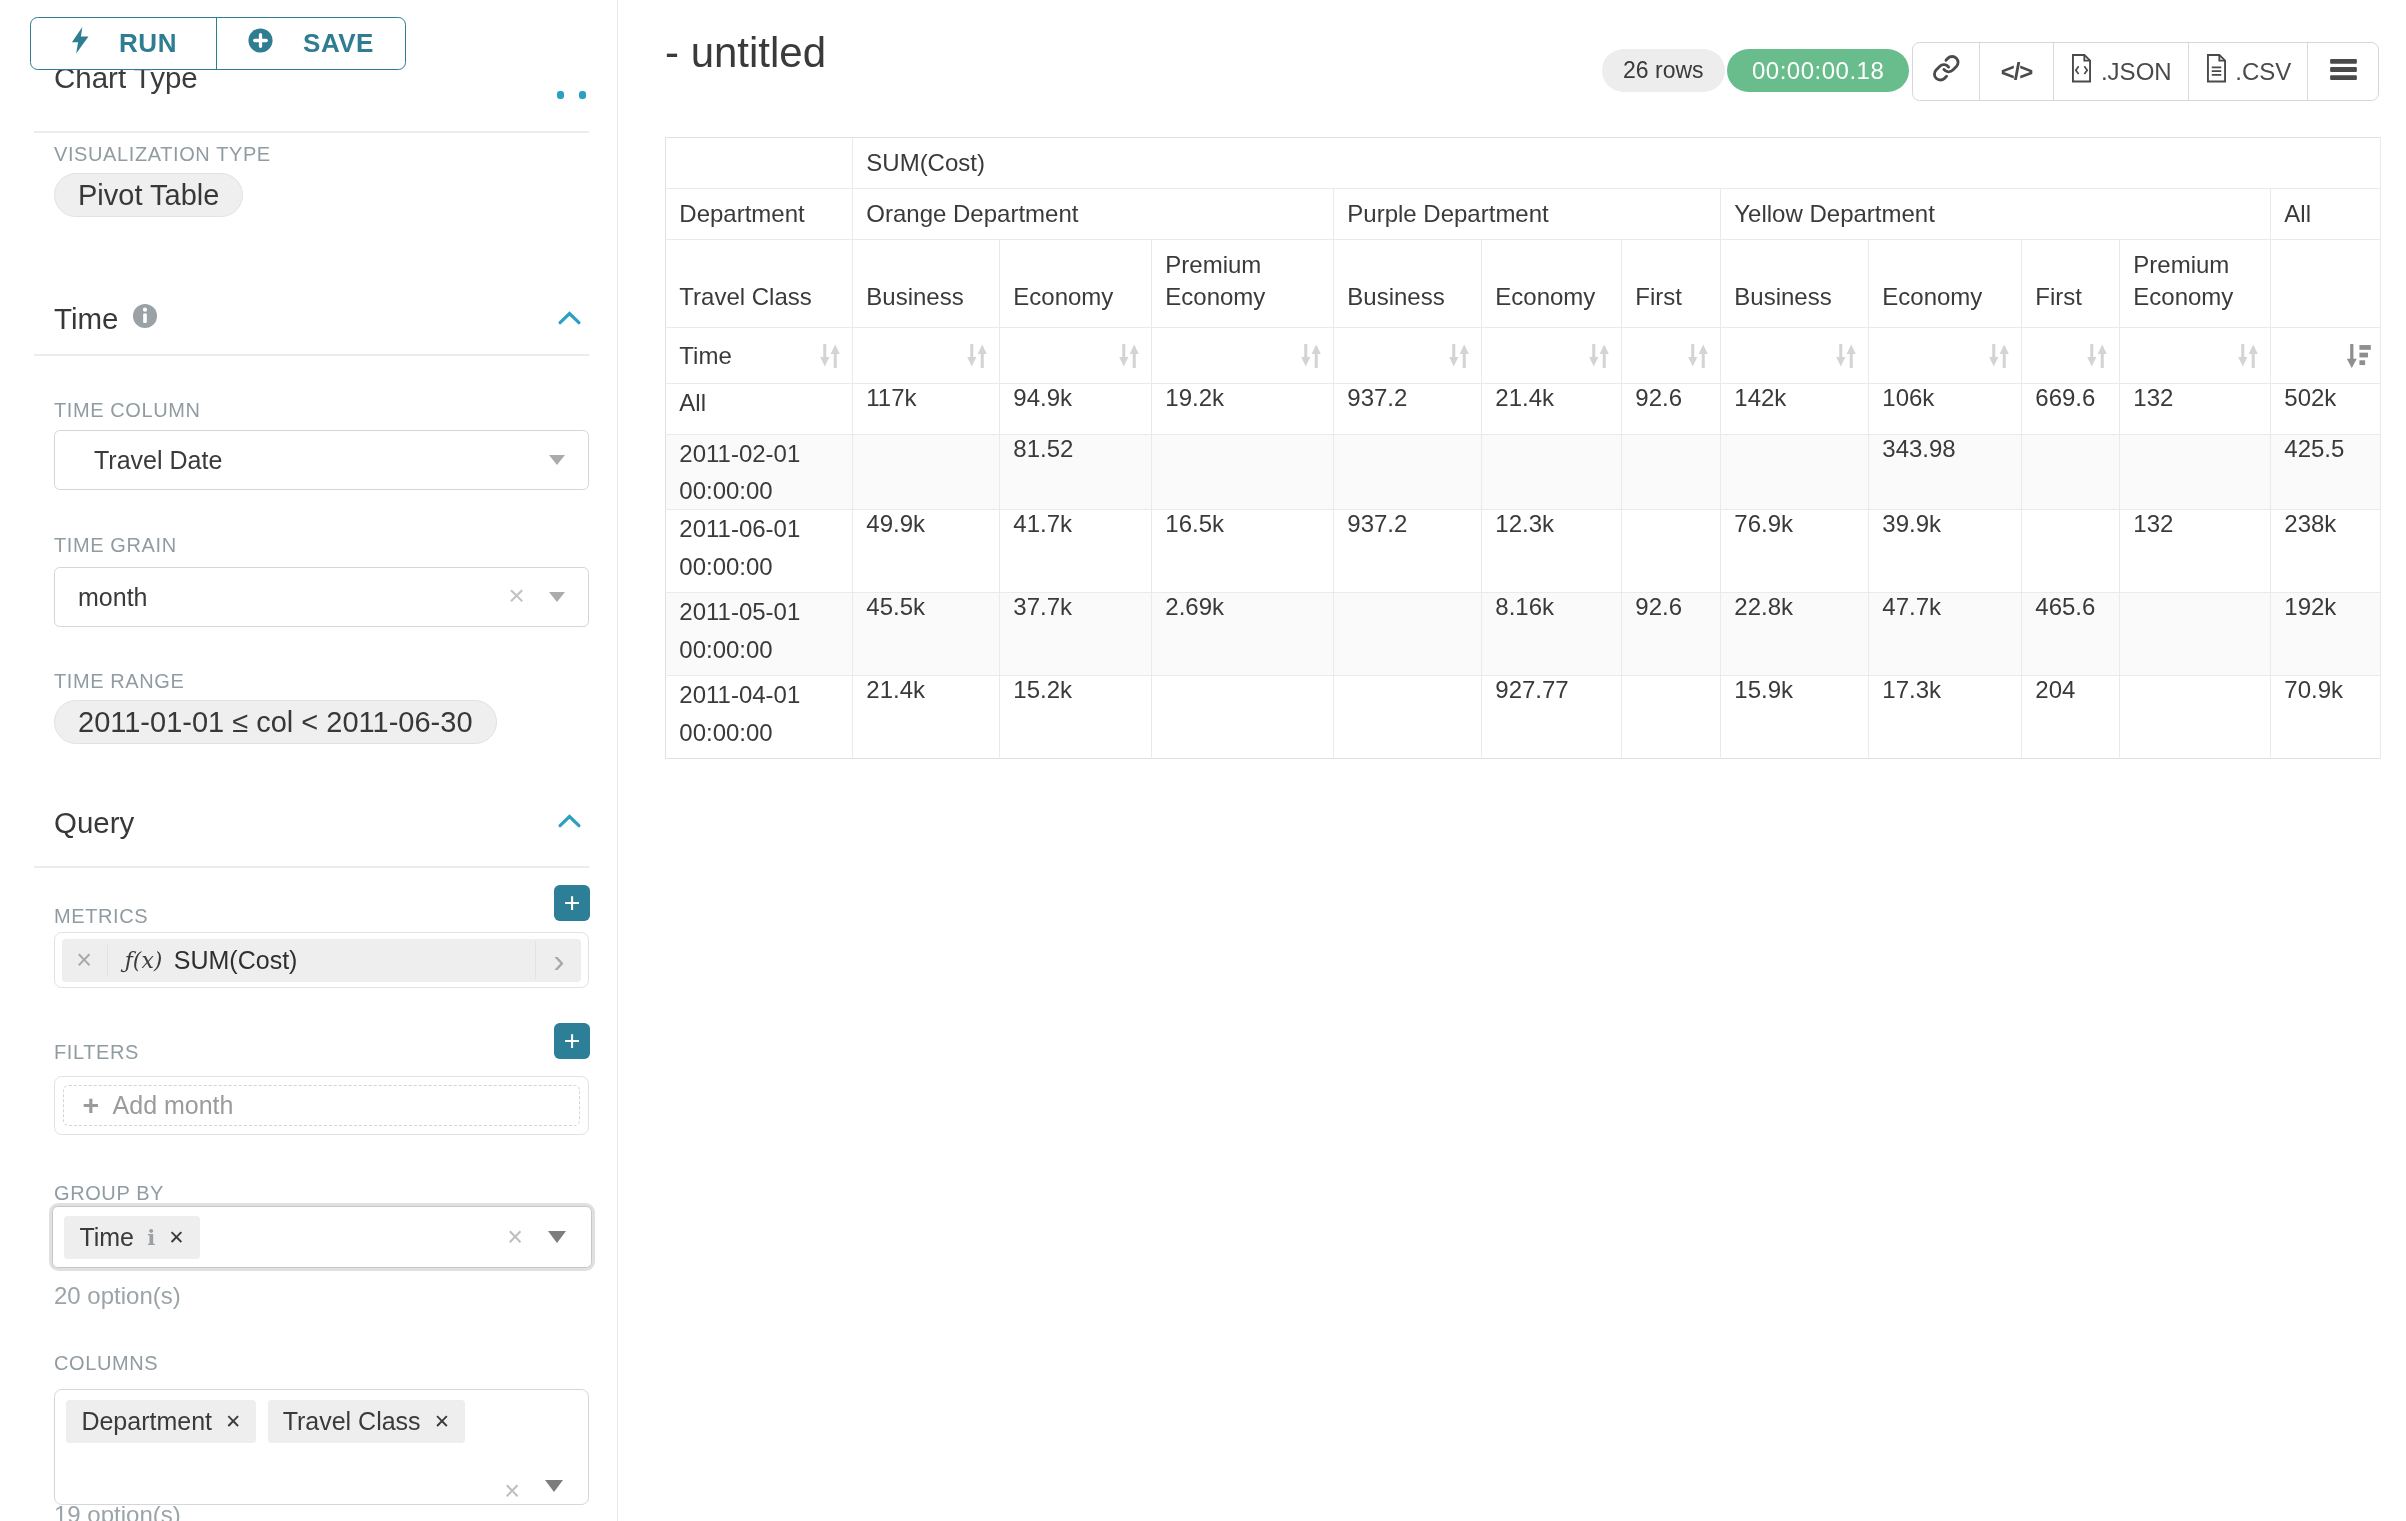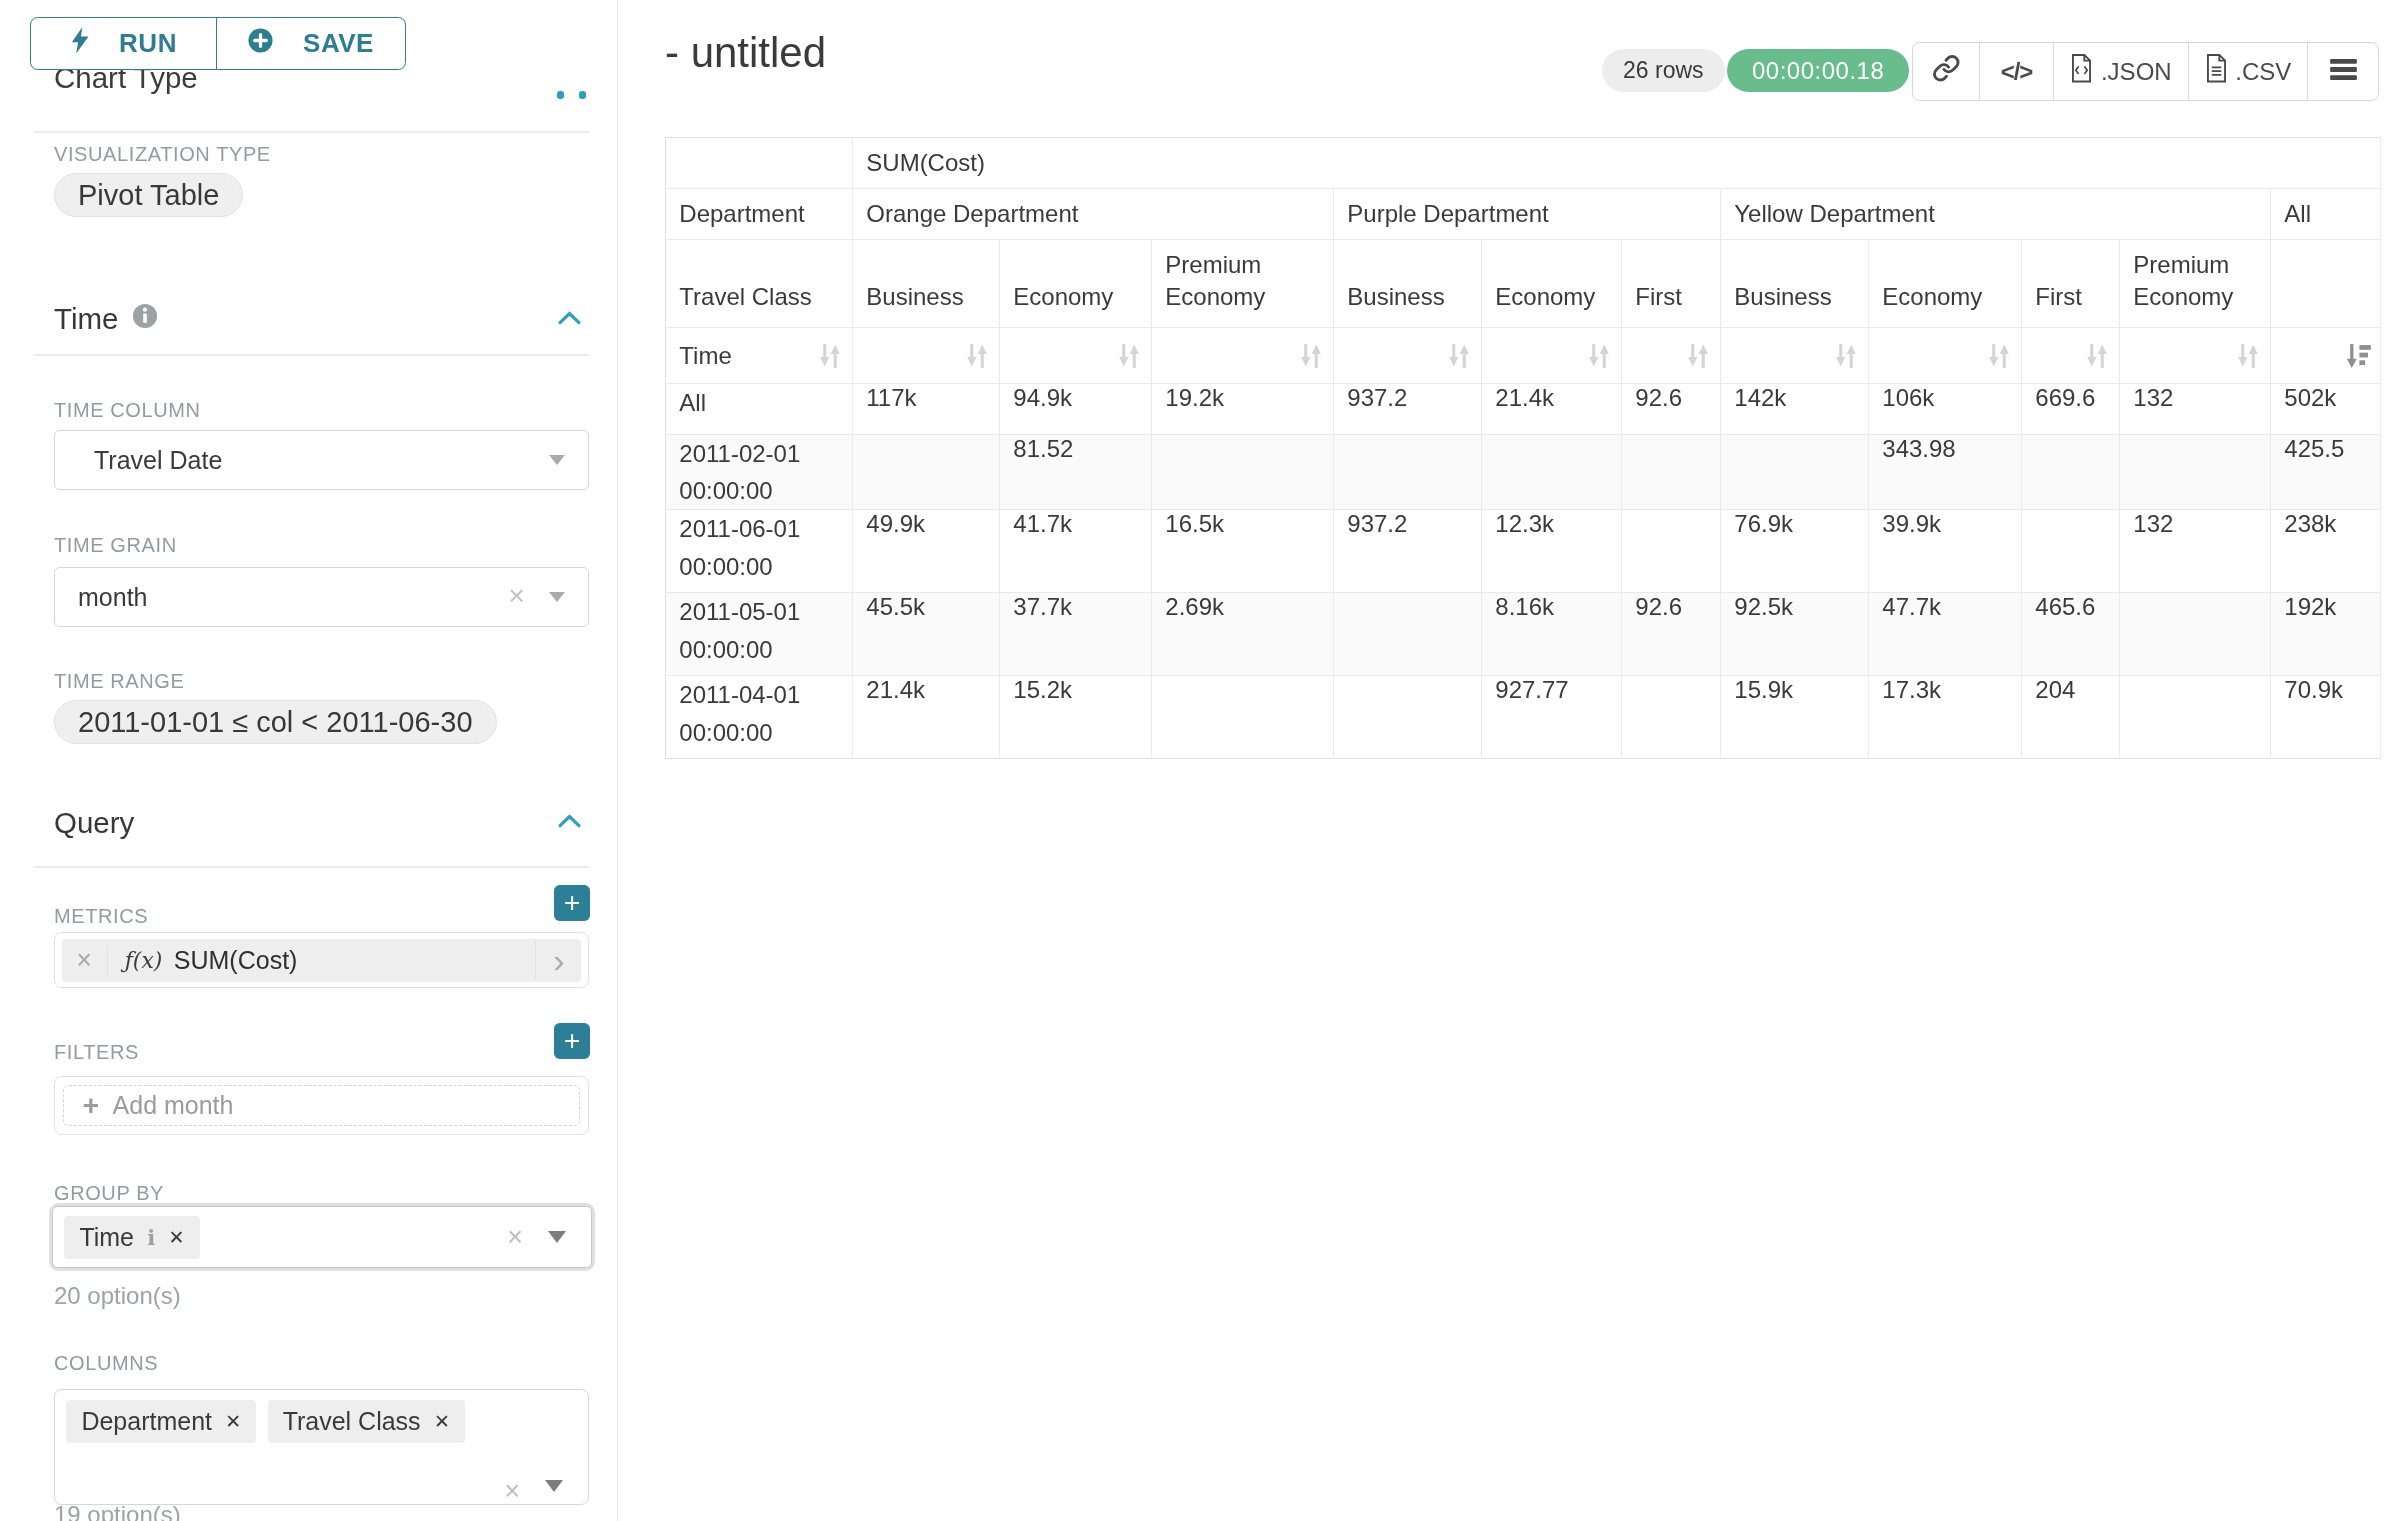--- a/index.html
+++ b/index.html
@@ -477,21 +477,21 @@
             <td>238k</td>
           </tr>
           <tr class="odd" style="height:83px">
             <th>2011-05-01 00:00:00</th>
             <td>45.5k</td>
             <td>37.7k</td>
             <td>2.69k</td>
             <td></td>
             <td>8.16k</td>
             <td>92.6</td>
-            <td>92.5k</td>
+            <td>22.8k</td>
             <td>47.7k</td>
             <td>465.6</td>
             <td></td>
             <td>192k</td>
           </tr>
           <tr style="height:83px">
             <th>2011-04-01 00:00:00</th>
             <td>21.4k</td>
             <td>15.2k</td>
             <td></td>

